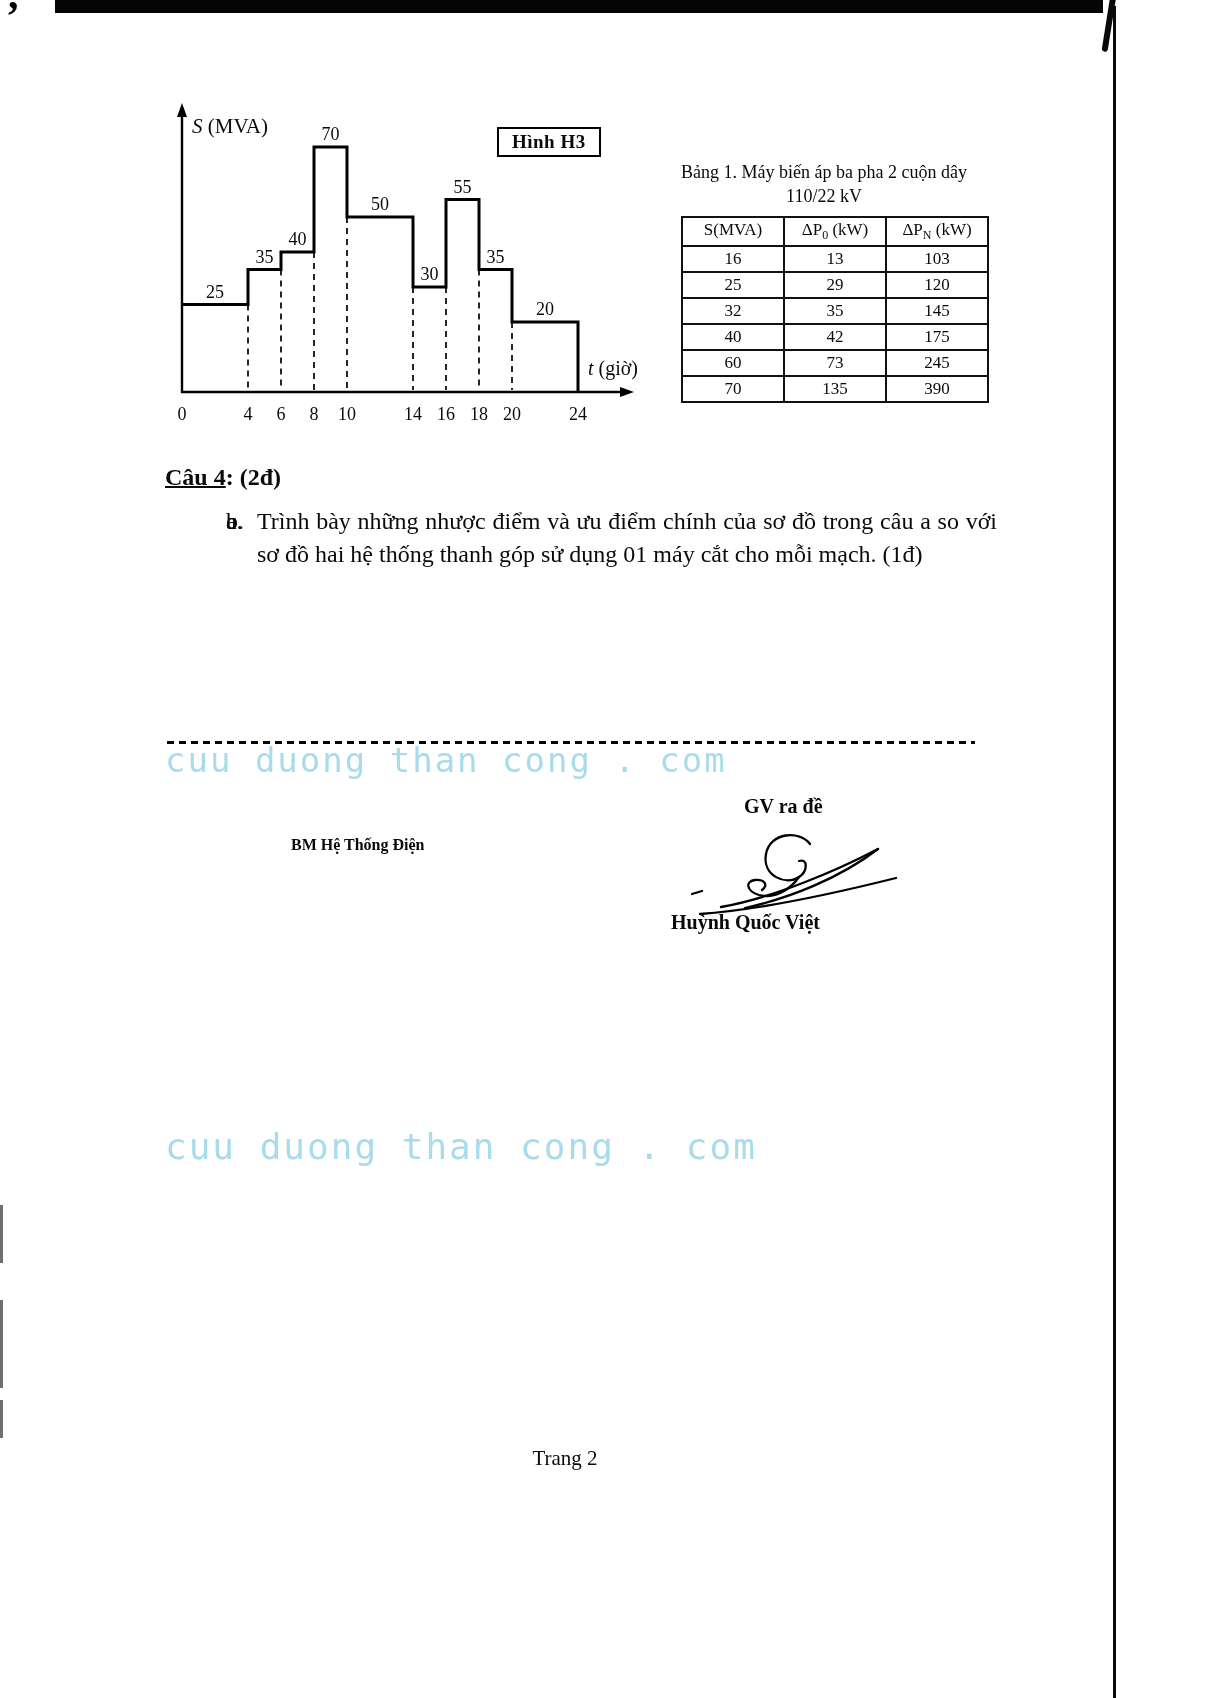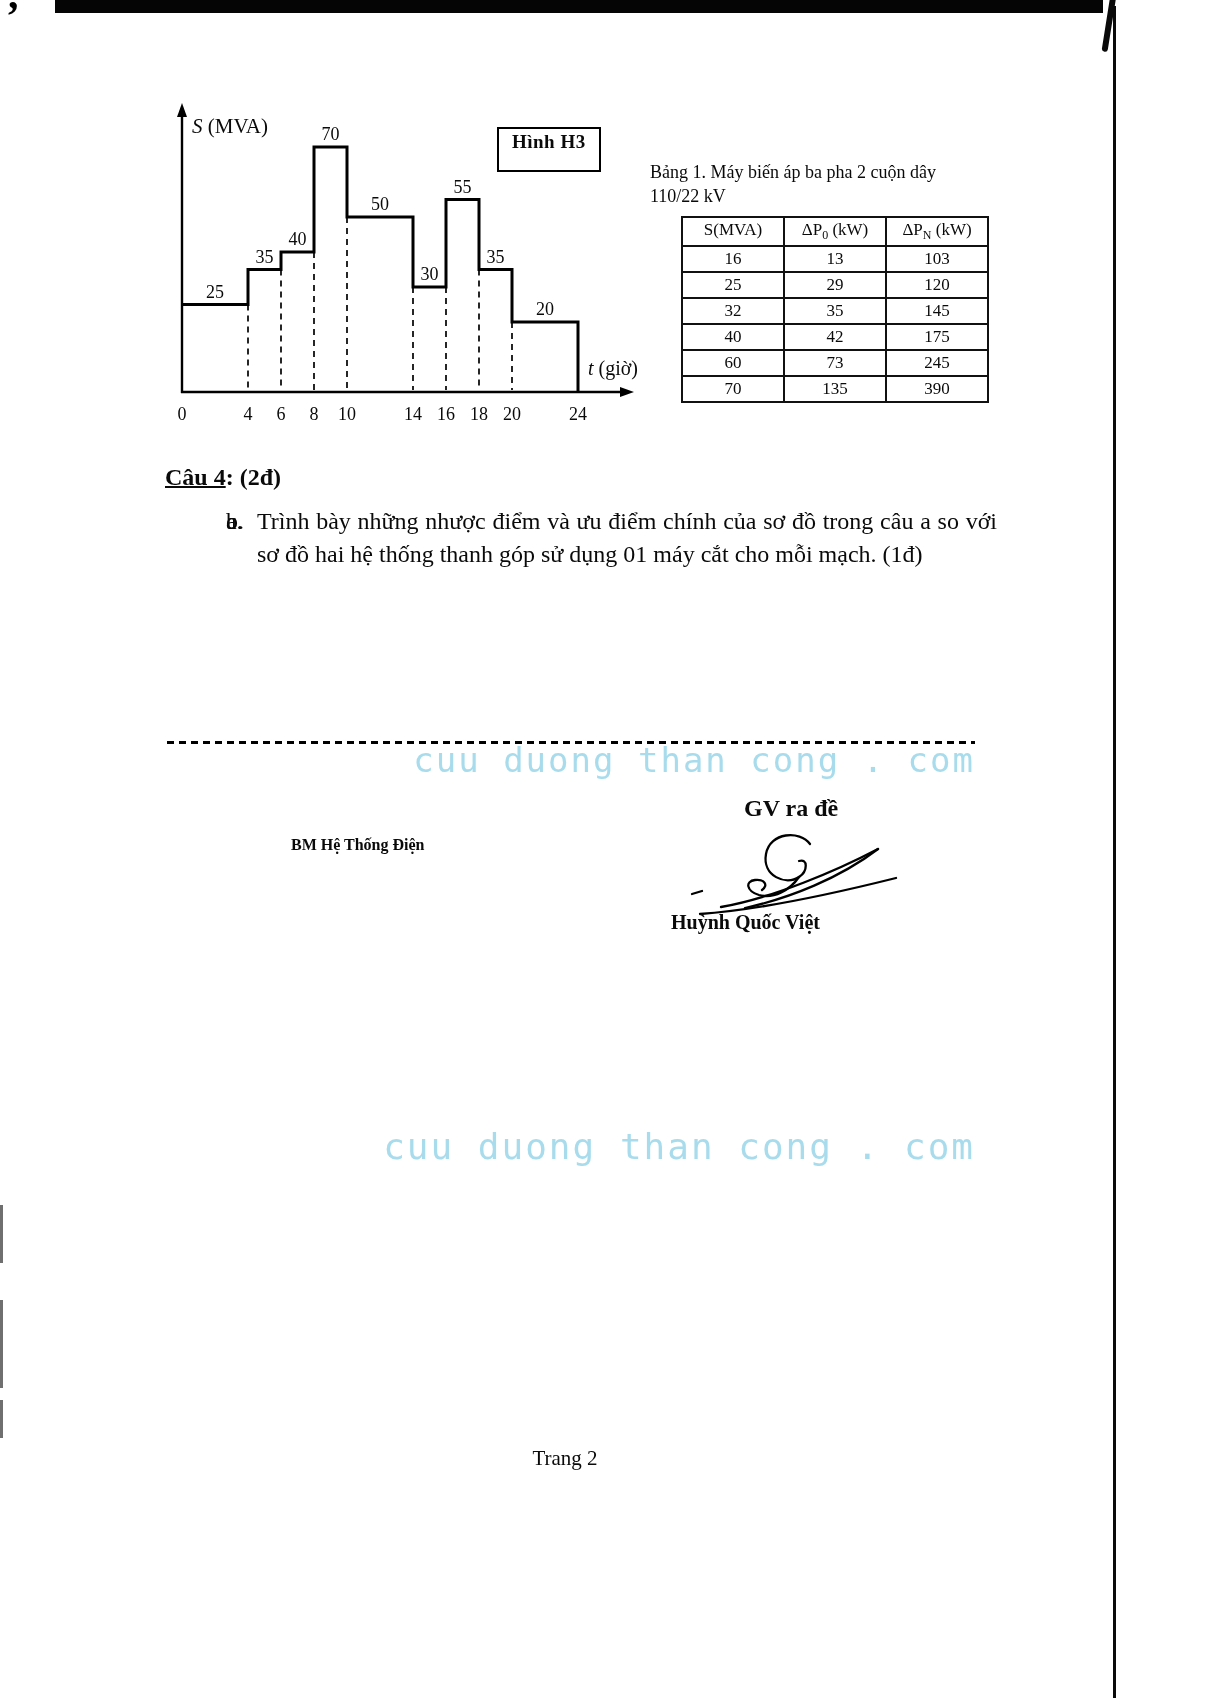--- a/index.html
+++ b/index.html
@@ -8,47 +8,47 @@
   .abs{position:absolute;}
   
   .top-bar{left:55px;top:0;width:1048px;height:13px;background:#050505;}
   .corner-comma{left:8px;top:-30px;font-size:42px;font-weight:bold;color:#000;}
   .right-line{left:1113px;top:6px;width:3px;height:1692px;background:#0a0a0a;}
   .right-top-mark{left:1106px;top:-6px;width:6px;height:58px;background:#0a0a0a;transform:rotate(9deg);border-radius:3px;}
   .edge-mark{left:0;width:3px;background:#222;opacity:.65;}
   
   #load-chart{left:150px;top:95px;}
   svg text{font-family:"Liberation Serif","DejaVu Serif",serif;fill:#0a0a0a;}
-  .fig-label{left:497px;top:127px;border:2px solid #000;padding:2px 13px 17px;
+  .fig-label{left:497px;top:127px;border:2px solid #000;padding:2px 13px 2px;
              font-weight:bold;font-size:19px;letter-spacing:.5px;}
   
-  .tbl-caption{left:650px;top:160px;width:348px;font-size:18px;line-height:1.35;}
+  .tbl-caption{left:650px;top:160px;width:348px;text-align:center;font-size:18px;line-height:1.35;}
   table.data{left:681px;top:216px;border-collapse:collapse;position:absolute;font-size:17px;}
   table.data th,table.data td{border:2px solid #111;text-align:center;font-weight:normal;padding:0 6px;}
   table.data th{width:88px;height:27px;}
   table.data td{height:24px;}
   sub{font-size:12px;}
   
   .q-block{left:165px;top:464px;width:832px;font-size:24px;}
   .q-head{font-weight:bold;margin-bottom:14px;}
   .q-head .u{text-decoration:underline;text-decoration-thickness:2px;}
   .q-list{margin-left:61px;}
   .q-item{position:relative;padding-left:31px;text-align:justify;line-height:33px;margin-bottom:1px;}
   .q-marker{position:absolute;left:0;top:0;}
   
   .dash-sep{left:167px;top:741px;width:808px;height:3px;
             background:repeating-linear-gradient(90deg,#000 0 7px,transparent 7px 12px);}
-  .watermark{left:165px;width:810px;text-align:right;
+  .watermark{left:165px;width:810px;text-align:left;
              font-family:"DejaVu Sans Mono","Liberation Mono",monospace;
              letter-spacing:2px;white-space:nowrap;}
   .wm1{top:740px;font-size:34px;}
   .wm2{top:1126px;font-size:36px;}
   
   .bm-title{left:291px;top:836px;font-weight:bold;font-size:16px;}
-  .gv-title{left:744px;top:795px;font-weight:bold;font-size:24px;}
+  .gv-title{left:744px;top:795px;font-weight:bold;font-size:20px;}
   #signature{left:688px;top:828px;}
   .signer{left:671px;top:911px;font-weight:bold;font-size:20px;}
   .footer{left:0;top:1446px;width:1130px;text-align:center;font-size:21px;}
 </style>
 </head>
 <body>
 
 <div id="page">
 
   <div class="abs top-bar"></div>

